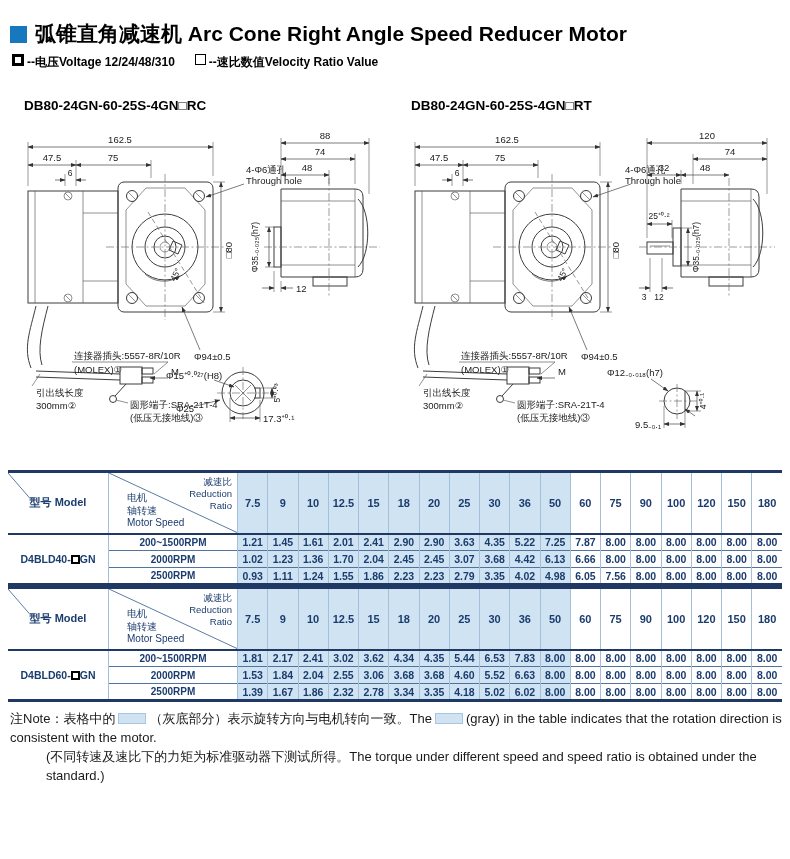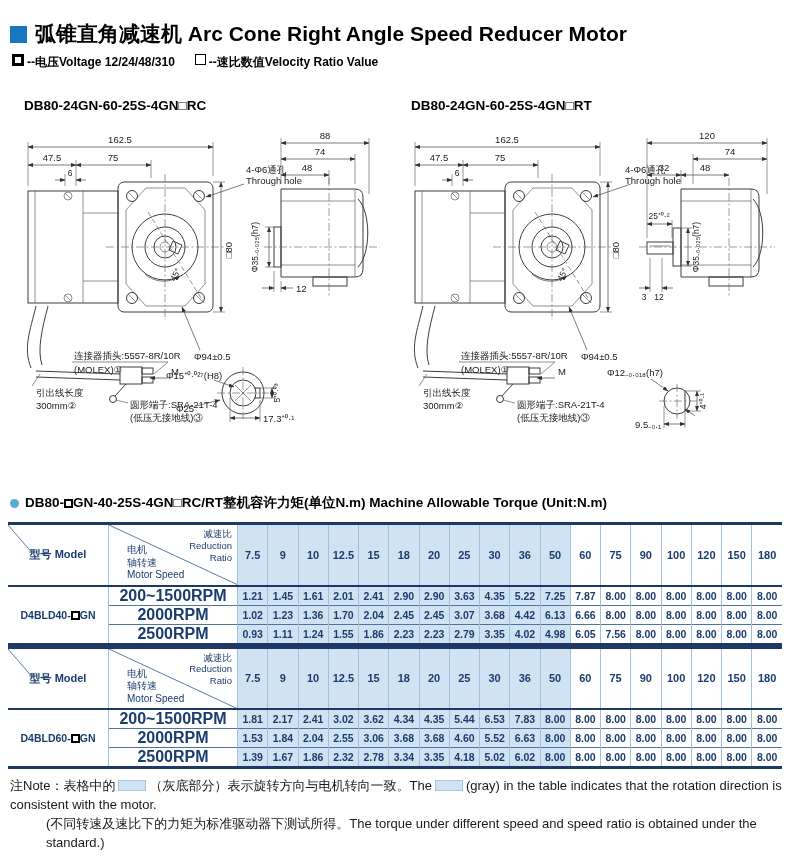--- a/index.html
+++ b/index.html
@@ -38,21 +38,21 @@
   table.torque th,table.torque td{border-left:1px solid #a3bfda;padding:0;text-align:center;vertical-align:middle;}
   table.torque th:first-child,table.torque td.model{border-left:none;}
   table.torque thead tr{height:62px;}
   table.torque thead{border-bottom:2px solid #1f3864;}
   table.torque tbody tr{height:17px;}
   table.torque tbody tr + tr td{border-top:1px solid #51749f;}
   th.model-h{width:100px;font-size:11px;font-weight:bold;position:relative;}
   th.diag{width:128px;position:relative;font-weight:normal;margin-top:24px;}
   th.ratio{font-size:11px;font-weight:bold;}
   td.model{font-size:10.5px;font-weight:bold;}
-  td.speed{font-size:16px;font-weight:bold;}
+  td.speed{font-size:10px;font-weight:bold;}
   td.val{font-size:10.5px;font-weight:bold;}
   .shade{background:#cfe3f2;}
   .diag-svg,.corner-svg{position:absolute;top:0;left:0;width:100%;height:100%;}
   .corner-svg{width:26px;height:30px;}
   .diag-tr{position:absolute;top:3px;right:5px;text-align:right;font-size:9.5px;line-height:1.25;color:#1b3c6e;}
   .diag-bl{position:absolute;bottom:3px;left:18px;text-align:left;font-size:10px;line-height:1.25;color:#1b3c6e;}
   
   .note{margin:8px 0 0 2px;font-size:13px;color:#1a1a1a;line-height:1.45;}
   .note .l2{padding-left:36px;}
   .swatch{display:inline-block;width:26px;height:9px;background:#cfe3f2;border:1px solid #a9c6e0;vertical-align:-1px;margin:0 3px;}
@@ -363,24 +363,20 @@
             <line class="ext" x1="290" y1="295" x2="306" y2="295"></line>
           <line class="dim" x1="302" y1="275" x2="302" y2="295" marker-start="url(#rt-s)" marker-end="url(#rt-e)"></line>
           <text class="dt" x="212" y="260">Φ12₋₀.₀₁₈(h7)</text>
           <text class="dt" x="240" y="312">9.5₋₀.₁</text>
           <text class="dts mid" x="311" y="285" transform="rotate(-90 311 285)">4⁺⁰·¹</text>
         </g>
       </svg>
     </div>
   </div>
 
-  <div class="section-head">
-    <span class="bullet"></span>
-    <span><span>DB80-</span><span class="vbox sm"></span><span>GN-40-25S-4GN□RC/RT整机容许力矩(单位N.m) Machine Allowable Torque (Unit:N.m)</span></span>
-  </div>
 
   <table class="torque">
     <thead>
       <tr>
         <th class="model-h">
           <svg class="corner-svg" viewBox="0 0 26 30" preserveAspectRatio="none">
               <line x1="0" y1="0" x2="26" y2="30" stroke="#5b7ca6" stroke-width="1"></line>
             </svg>
           <span>型号 Model</span>
         </th>

